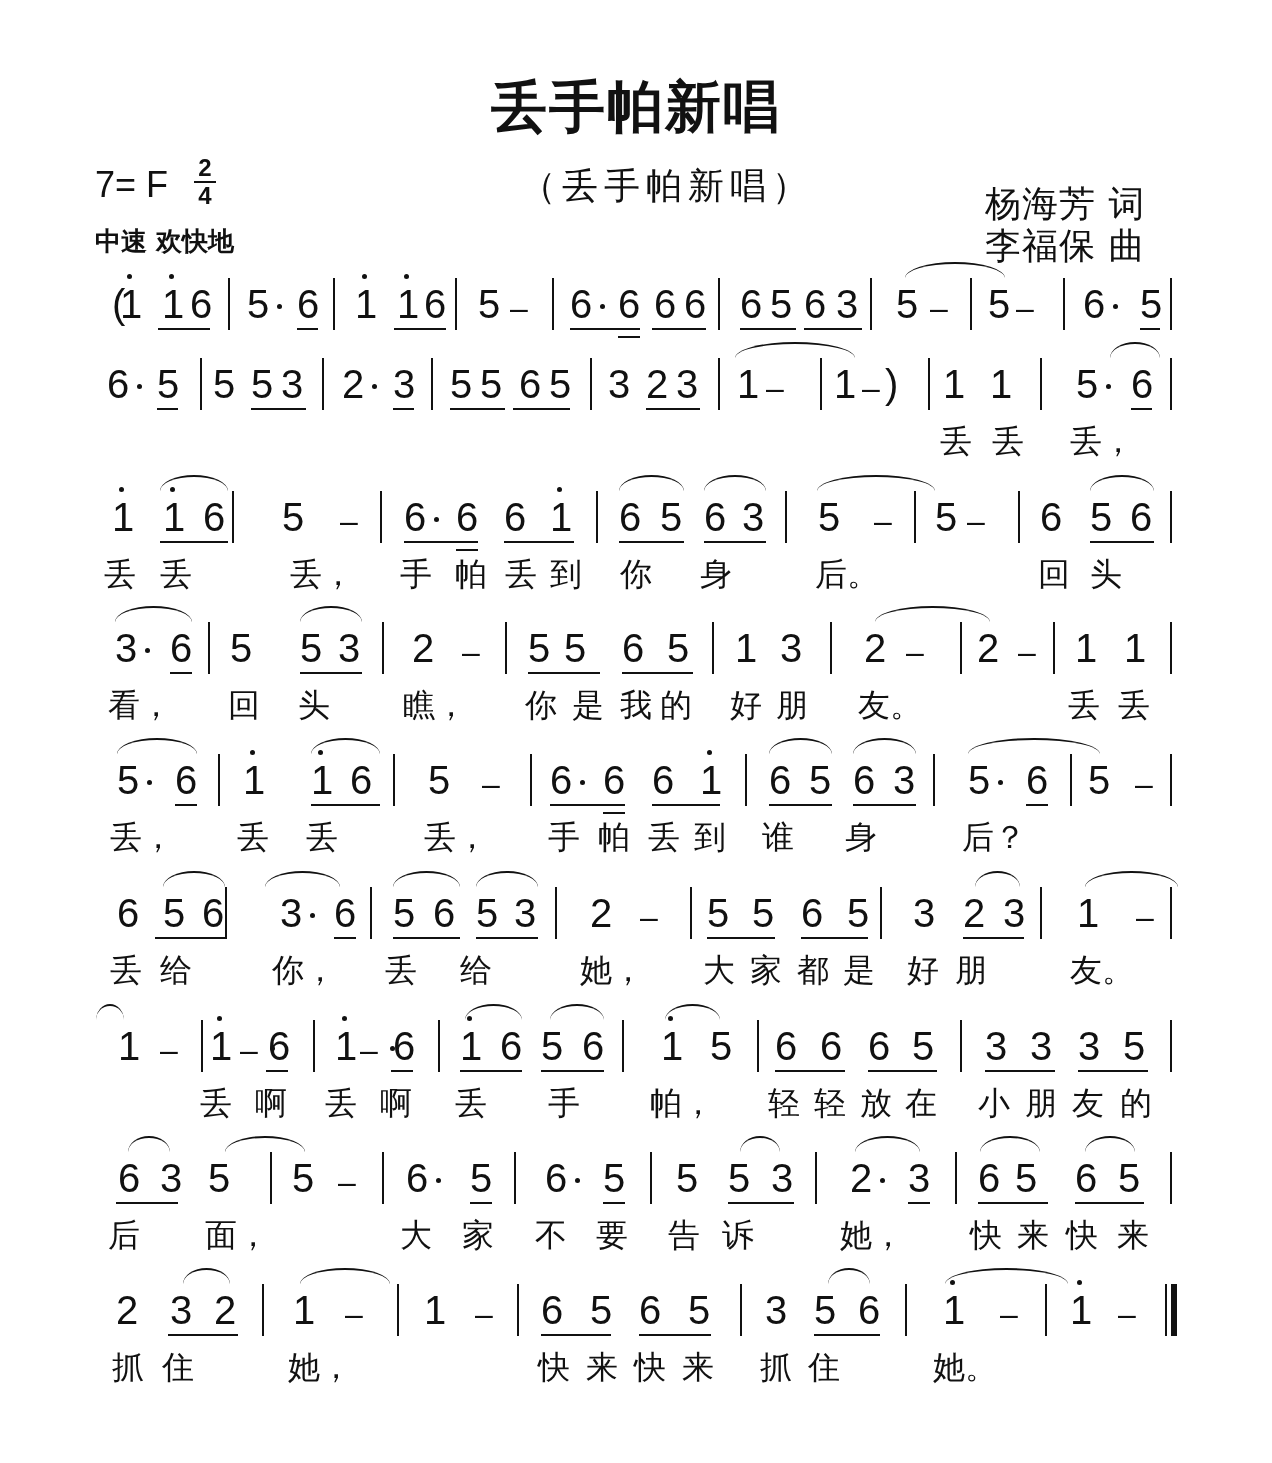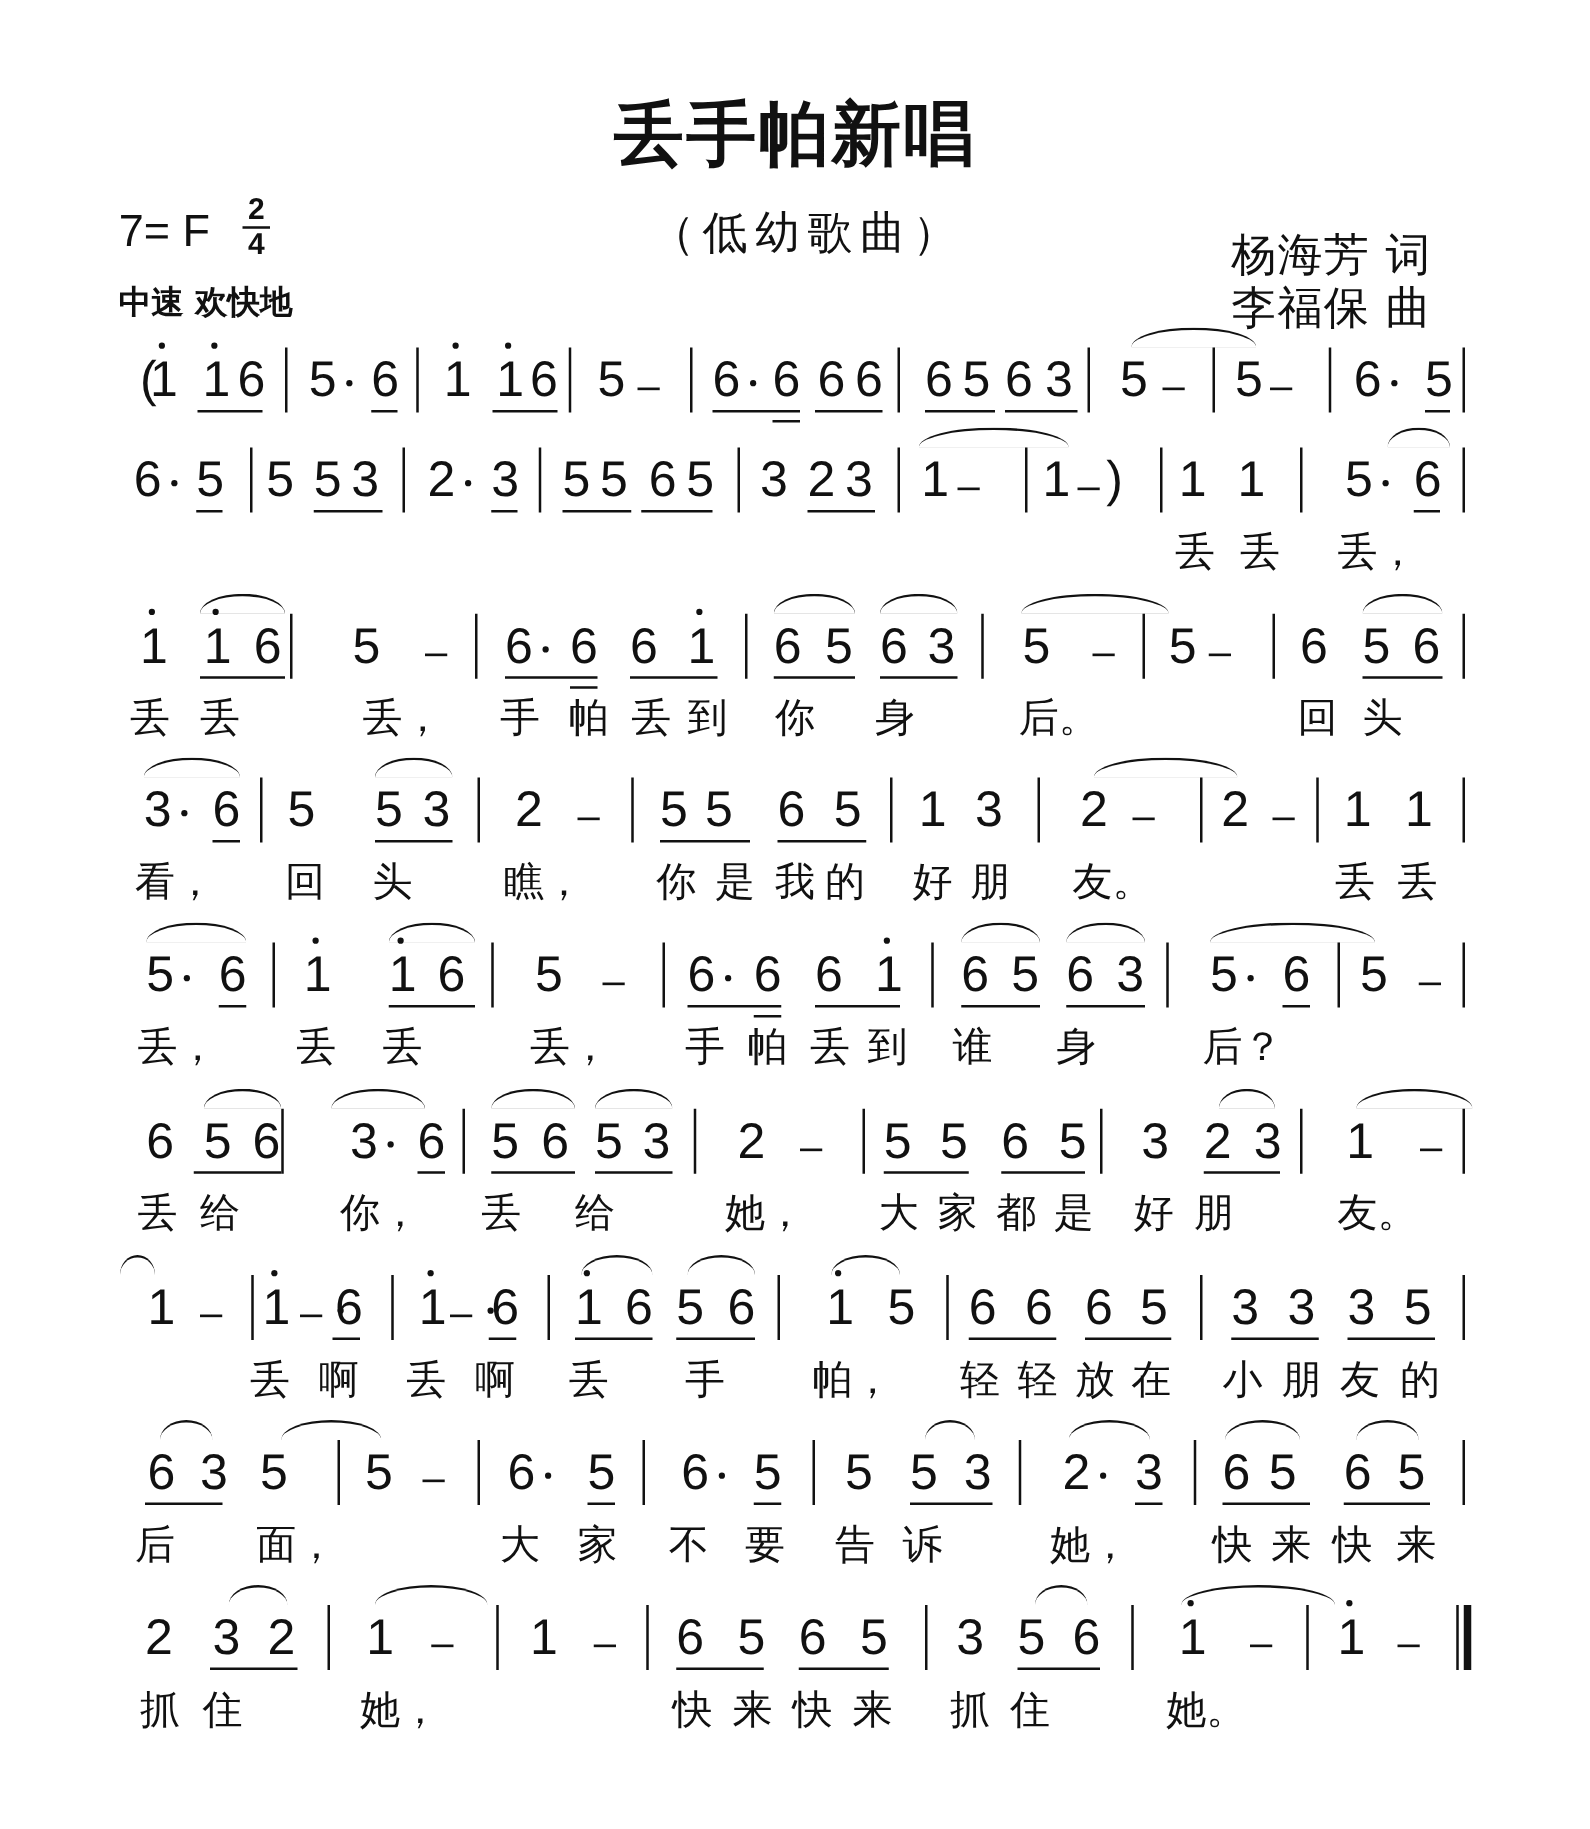--- a/index.html
+++ b/index.html
@@ -23,21 +23,21 @@
   .ul2{position:absolute;height:2px;background:#111;top:52px;}
   .dot{position:absolute;width:5px;height:5px;border-radius:50%;background:#111;top:-10px;}
   .aug{position:absolute;width:5px;height:5px;border-radius:50%;background:#111;top:20px;}
   .slur{position:absolute;border-top:2px solid #111;border-radius:50% 50% 0 0/100% 100% 0 0;height:14px;top:-22px;}
   .lyr{position:absolute;top:56px;font-size:32px;font-family:"DejaVu Serif",serif;}
 </style>
 </head>
 <body>
 
 <div class="abs title">丢手帕新唱</div>
-<div class="abs subtitle">（低幼歌曲）</div>
+<div class="abs subtitle">（丢手帕新唱）</div>
 <div class="abs key">7= F</div>
 <div class="frac">
   <span>2</span>
   <span class="bar"></span>
   <span>4</span>
 </div>
 <div class="abs tempo">中速  欢快地</div>
 <div class="abs credit" style="top:180px">杨海芳  词</div>
 <div class="abs credit" style="top:222px">李福保  曲</div>
 

